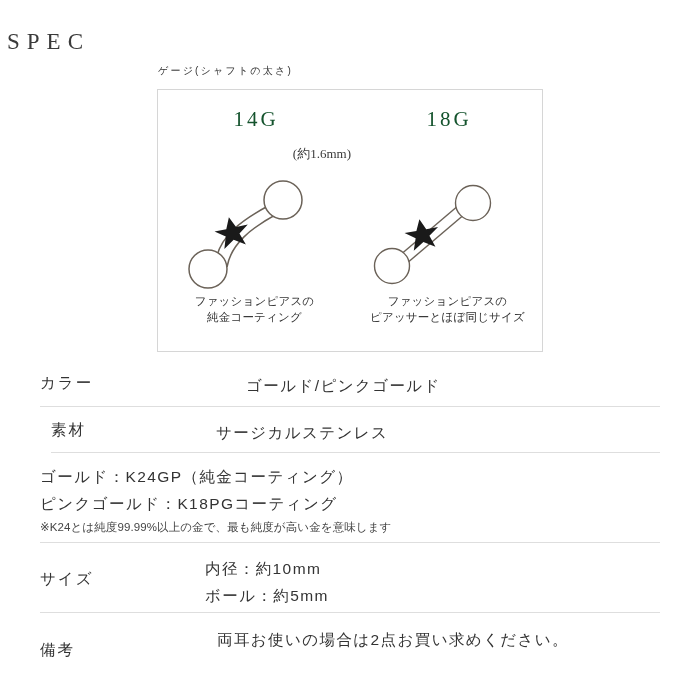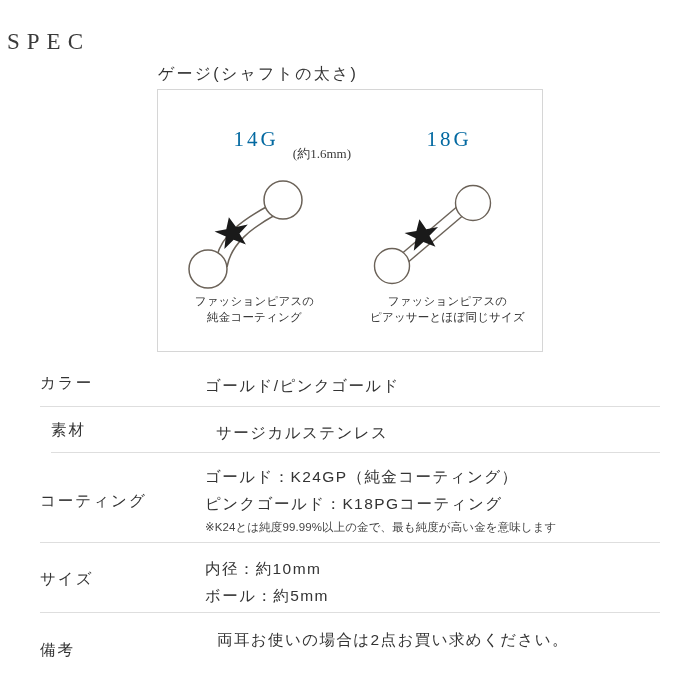--- a/index.html
+++ b/index.html
@@ -28,21 +28,21 @@
     letter-spacing: 7px;
     text-indent: 7px;
     color: #3a3a3a;
     line-height: 1;
   }
 
   .gauge-heading {
     position: absolute;
     top: 66px;
     left: 158px;
-    font-size: 16px;
+    font-size: 10px;
     letter-spacing: 2.2px;
     color: #333333;
     line-height: 1;
     white-space: nowrap;
   }
 
   
   .gauge-box {
     position: absolute;
     left: 157px;
@@ -58,29 +58,29 @@
     position: absolute;
     top: 0;
     width: 193px;
     height: 263px;
   }
   .gauge-col.left  { left: 0; }
   .gauge-col.right { left: 193px; }
 
   .gauge-size {
     position: absolute;
-    top: 39px;
+    top: 19px;
     left: 0;
     width: 193px;
     text-align: center;
     font-family: "Liberation Serif", "DejaVu Serif", serif;
     font-size: 21px;
     letter-spacing: 3px;
     text-indent: 3px;
-    color: #0369a1;
+    color: #14532d;
     line-height: 1;
   }
   .gauge-mm {
     position: absolute;
     top: 57px;
     left: 0;
     width: 193px;
     text-align: right;
     font-family: "Liberation Serif", "DejaVu Serif", serif;
     font-size: 13px;
@@ -142,21 +142,21 @@
   .spec-value .note {
     display: block;
     font-size: 11.5px;
     letter-spacing: 0.1px;
     line-height: 20px;
     color: #444444;
     white-space: nowrap;
   }
 
   
-  .row-color    { height: 47px; padding-top: 12px; }
+  .row-color    { height: 47px; padding-top: 12px; gap: 41px; }
   .row-material { height: 46px; padding-top: 12px; margin-left: 11px; }
   .row-coating  { height: 90px; padding-top: 10px; }
   .row-size     { height: 70px; padding-top: 12px; }
   .row-note     { height: 72px; padding-top: 13px; }
 
   .row-color .spec-label,
   .row-material .spec-label { padding-top: 1px; }
   .row-coating .spec-label  { padding-top: 28px; }
   .row-size .spec-label     { padding-top: 14px; }
   .row-note .spec-label     { padding-top: 14px; }
@@ -219,21 +219,20 @@
   </div>
 
   <div class="spec-row row-material">
     <div class="spec-label">素材</div>
     <div class="spec-value">
       <span class="line">サージカルステンレス</span>
     </div>
   </div>
 
   <div class="spec-row row-coating">
-    <div class="spec-label">コーティング</div>
     <div class="spec-value">
       <span class="line">ゴールド：K24GP（純金コーティング）</span>
       <span class="line">ピンクゴールド：K18PGコーティング</span>
       <span class="note">※K24とは純度99.99%以上の金で、最も純度が高い金を意味します</span>
     </div>
   </div>
 
   <div class="spec-row row-size">
     <div class="spec-label">サイズ</div>
     <div class="spec-value">

